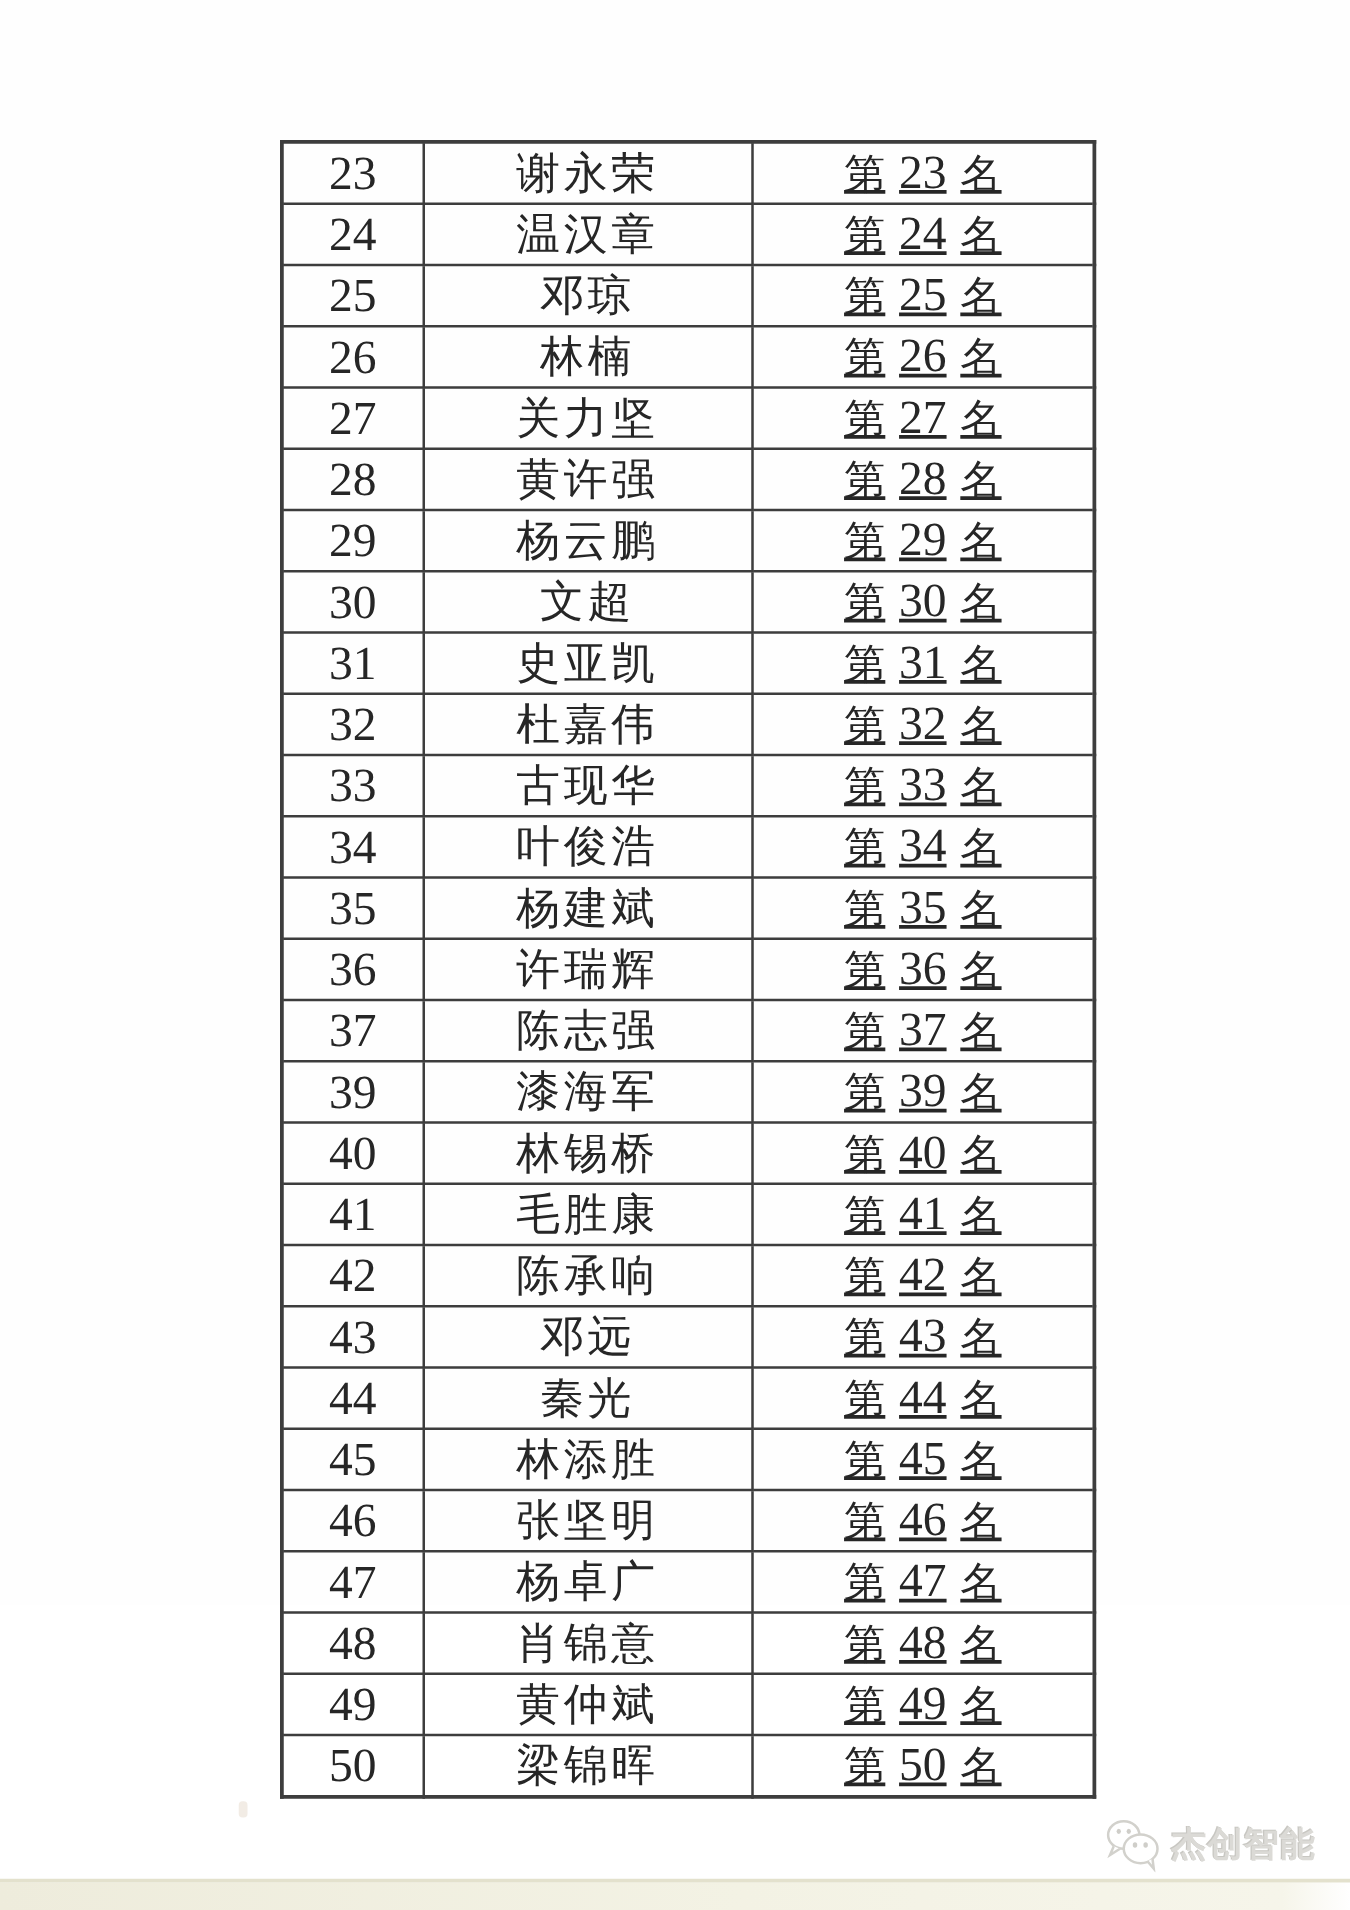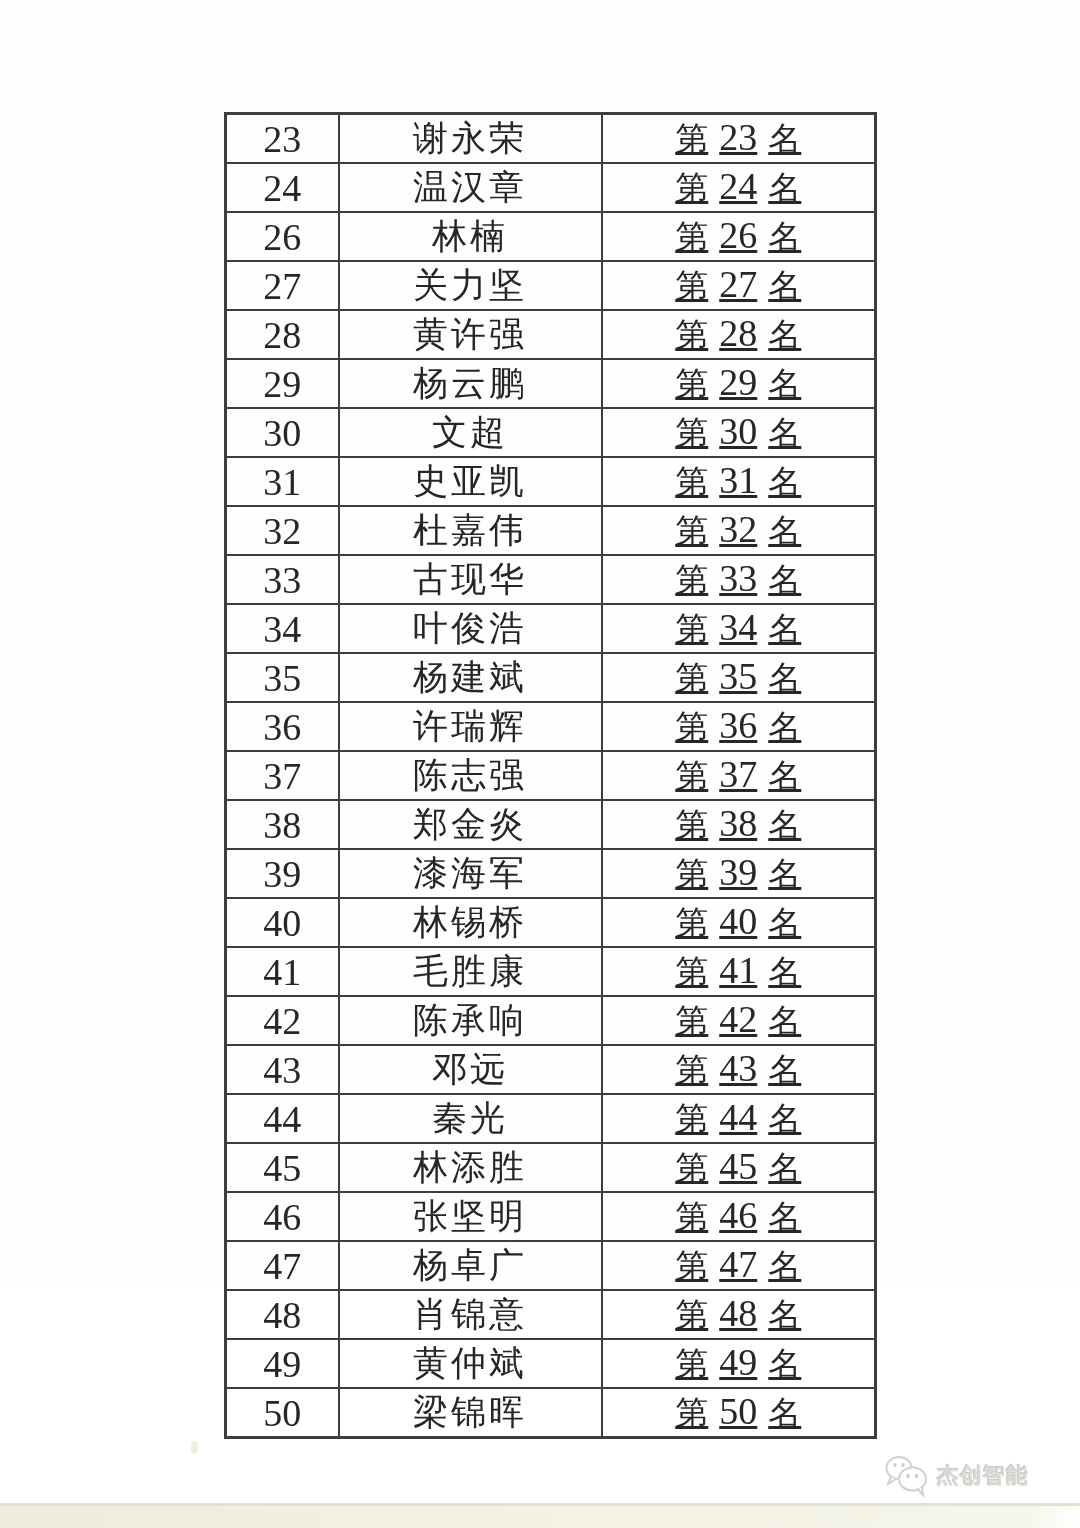--- a/index.html
+++ b/index.html
@@ -32,21 +32,21 @@
     background:#e8ddcf;opacity:.55;border-radius:3px;
   }
 
   
   .watermark{
     position:absolute;left:884px;top:1454px;height:44px;
     display:flex;align-items:center;gap:7px;
   }
   .wm-text{
     font-family:"Liberation Sans","DejaVu Sans",sans-serif;
-    font-size:22px;font-weight:bold;letter-spacing:1px;
+    font-size:28px;font-weight:bold;letter-spacing:1px;
     color:#dbdad6;
     text-shadow:-1px -1px 0 #c8c7c2, 1px 1px 1px #ffffff;
     line-height:1;
     text-align:center;
   }
   .wm-icon{display:block;}
 
   
   .footer-band{
     position:absolute;left:0;top:1503px;width:1080px;height:25px;
@@ -71,20 +71,25 @@
       <td class="c-no">23</td>
       <td class="c-name">谢永荣</td>
       <td class="c-rank"><span class="rank-prefix">第</span><span class="rank-num">23</span><span class="rank-suffix">名</span></td>
     </tr>
         <tr>
       <td class="c-no">24</td>
       <td class="c-name">温汉章</td>
       <td class="c-rank"><span class="rank-prefix">第</span><span class="rank-num">24</span><span class="rank-suffix">名</span></td>
     </tr>
         <tr>
+      <td class="c-no">25</td>
+      <td class="c-name">邓琼</td>
+      <td class="c-rank"><span class="rank-prefix">第</span><span class="rank-num">25</span><span class="rank-suffix">名</span></td>
+    </tr>
+        <tr>
       <td class="c-no">26</td>
       <td class="c-name">林楠</td>
       <td class="c-rank"><span class="rank-prefix">第</span><span class="rank-num">26</span><span class="rank-suffix">名</span></td>
     </tr>
         <tr>
       <td class="c-no">27</td>
       <td class="c-name">关力坚</td>
       <td class="c-rank"><span class="rank-prefix">第</span><span class="rank-num">27</span><span class="rank-suffix">名</span></td>
     </tr>
         <tr>
@@ -129,25 +134,20 @@
     </tr>
         <tr>
       <td class="c-no">36</td>
       <td class="c-name">许瑞辉</td>
       <td class="c-rank"><span class="rank-prefix">第</span><span class="rank-num">36</span><span class="rank-suffix">名</span></td>
     </tr>
         <tr>
       <td class="c-no">37</td>
       <td class="c-name">陈志强</td>
       <td class="c-rank"><span class="rank-prefix">第</span><span class="rank-num">37</span><span class="rank-suffix">名</span></td>
-    </tr>
-        <tr>
-      <td class="c-no">38</td>
-      <td class="c-name">郑金炎</td>
-      <td class="c-rank"><span class="rank-prefix">第</span><span class="rank-num">38</span><span class="rank-suffix">名</span></td>
     </tr>
         <tr>
       <td class="c-no">39</td>
       <td class="c-name">漆海军</td>
       <td class="c-rank"><span class="rank-prefix">第</span><span class="rank-num">39</span><span class="rank-suffix">名</span></td>
     </tr>
         <tr>
       <td class="c-no">40</td>
       <td class="c-name">林锡桥</td>
       <td class="c-rank"><span class="rank-prefix">第</span><span class="rank-num">40</span><span class="rank-suffix">名</span></td>

